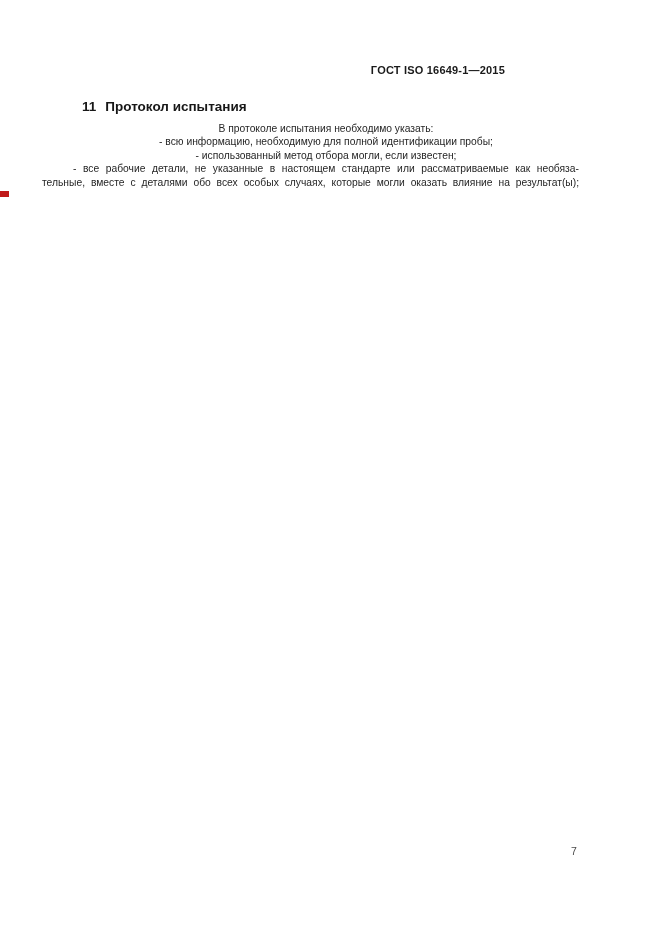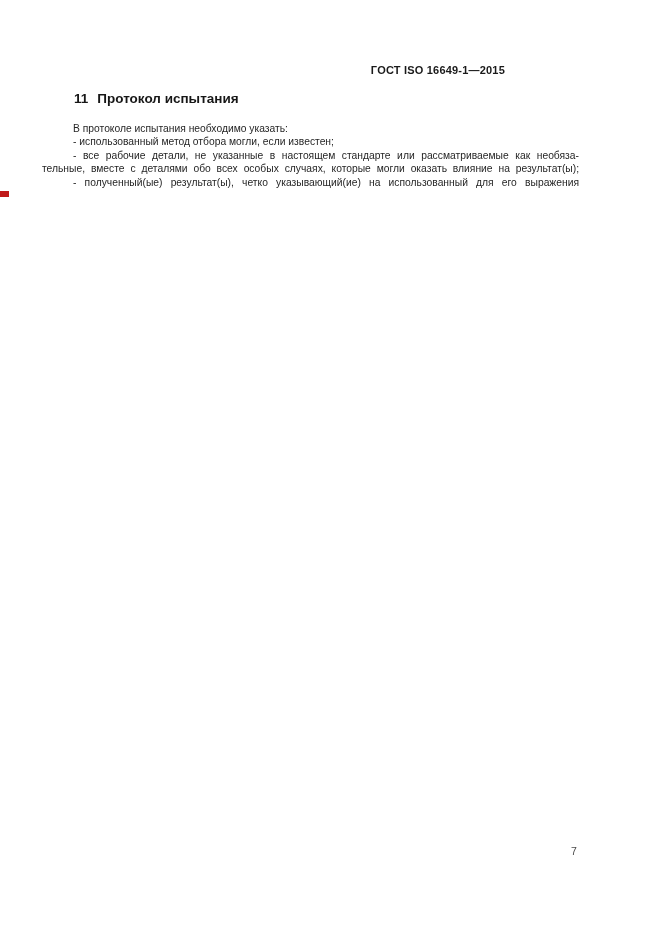--- a/index.html
+++ b/index.html
@@ -31,21 +31,21 @@
     font-size: 11px;
     font-weight: bold;
     color: #1a1a1a;
     letter-spacing: 0.2px;
     white-space: nowrap;
   }
   .section-heading {
     position: absolute;
     left: 74px;
     top: 91px;
-    margin: 0;
+    margin: 8px;
     font-size: 13.5px;
     font-weight: bold;
     color: #171717;
     white-space: nowrap;
   }
   .section-heading .sec-num {
     display: inline-block;
     margin-right: 9px;
   }
   .body-text {
@@ -55,20 +55,21 @@
     width: 537px;
     font-size: 10.3px;
     line-height: 13.4px;
     color: #262626;
   }
   .line {
     min-height: 13.4px;
   }
   .line.indent {
     text-indent: 31px;
+    text-align: center;
   }
   .line.justify {
     text-align: justify;
     text-align-last: justify;
   }
   .page-number {
     position: absolute;
     left: 571px;
     top: 845px;
     font-size: 10.5px;
@@ -83,21 +84,21 @@
   <div class="scan-mark"></div>
 
   <div class="header-ref">ГОСТ ISO 16649-1—2015</div>
 
   <h1 class="section-heading">
     <span class="sec-num">11</span><span>Протокол испытания</span>
   </h1>
 
   <div class="body-text">
     <div class="line indent">В протоколе испытания необходимо указать:</div>
+    <div class="line indent">- всю информацию, необходимую для полной идентификации пробы;</div>
     <div class="line indent">- использованный метод отбора могли, если известен;</div>
     <div class="line indent justify">- все рабочие детали, не указанные в настоящем стандарте или рассматриваемые как необяза-</div>
     <div class="line justify">тельные, вместе с деталями обо всех особых случаях, которые могли оказать влияние на результат(ы);</div>
-    <div class="line indent justify">- полученный(ые) результат(ы), четко указывающий(ие) на использованный для его выражения</div>
   </div>
 
   <div class="page-number">7</div>
 
 </div>
 
 </body></html>

